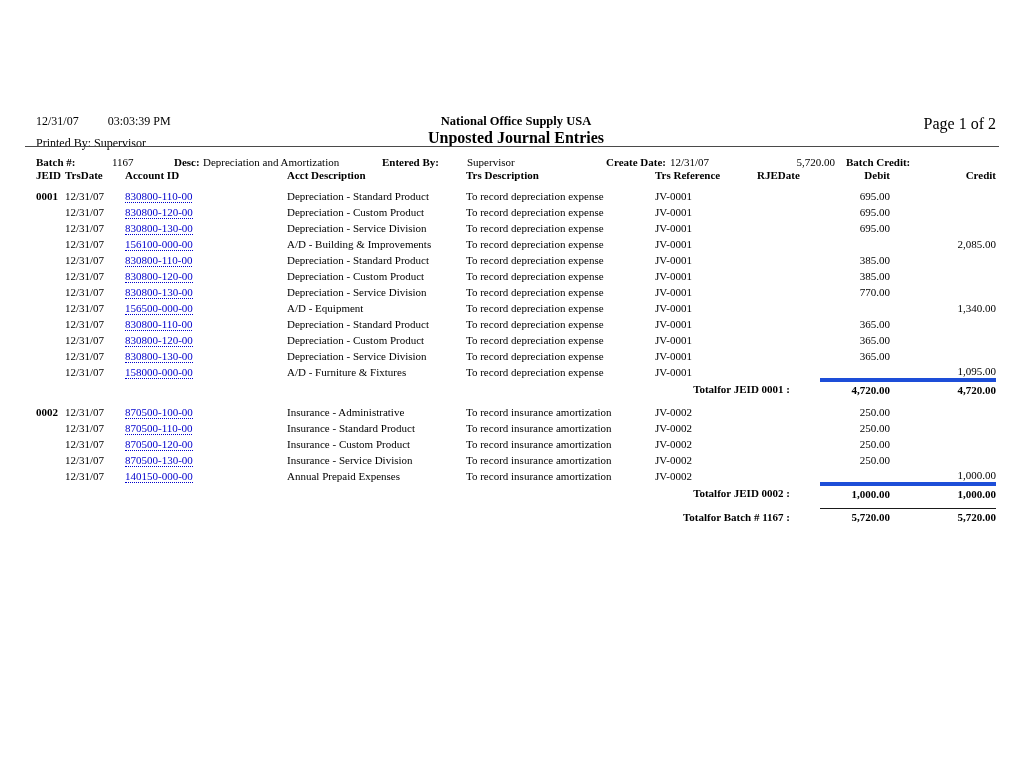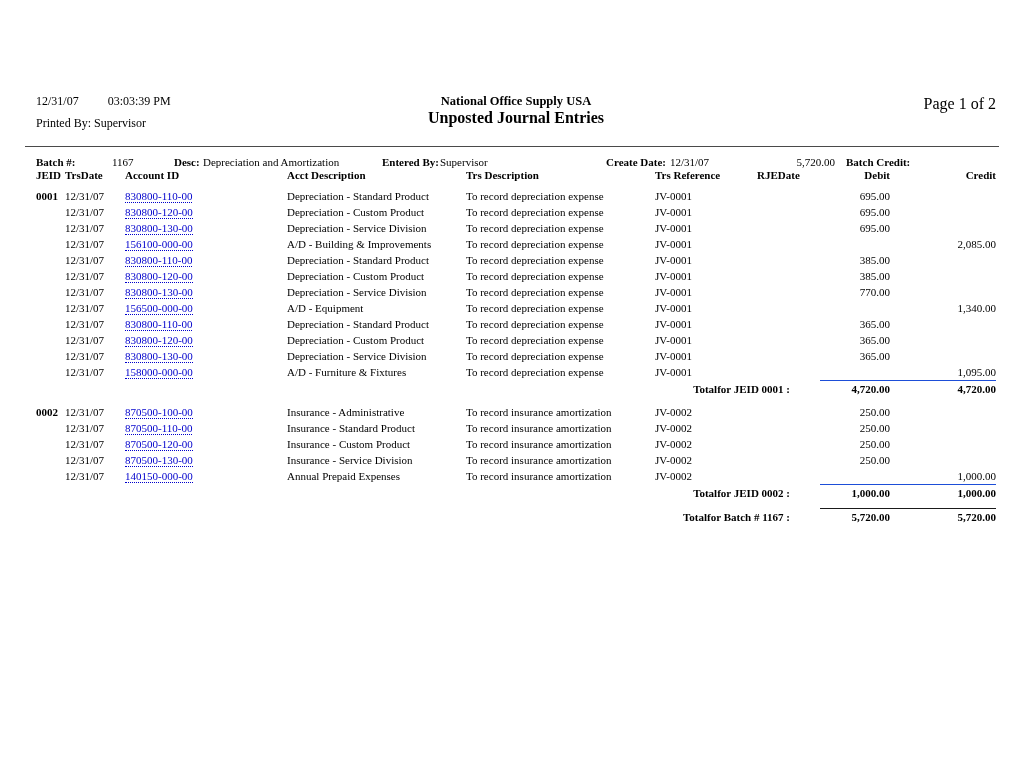--- a/index.html
+++ b/index.html
@@ -4,54 +4,54 @@
 <style>
   * { margin:0; padding:0; box-sizing:border-box; }
   html,body { background:#ffffff; }
   body {
     width:1024px; height:768px; overflow:hidden; position:relative;
     font-family:"Liberation Serif","DejaVu Serif",serif; color:#000;
   }
   .page { position:absolute; inset:0; background:#fff; }
 
   
-  .hdr { position:absolute; top:94px; left:36px; width:960px; height:44px; }
+  .hdr { position:absolute; top:114px; left:36px; width:960px; height:44px; }
   .hdr-left { position:absolute; left:0; top:0; font-size:12px; }
   .hdr-date-line span { display:inline-block; }
   .hdr-time { margin-left:26px; }
   .printed-by { margin-top:7px; }
   .hdr-center { position:absolute; left:0; right:0; top:0; text-align:center; }
   .company { font-weight:bold; font-size:12.5px; }
   .report-title { font-weight:bold; font-size:16px; margin-top:0; }
   .hdr-right { position:absolute; right:0; top:1px; font-size:16px; }
 
   .rule { position:absolute; top:146px; left:25px; width:974px; border-top:1px solid #4a4a4a; }
 
   
   .batch-line { position:absolute; top:156px; left:0; width:872px; height:14px; font-size:11px; }
   .batch-line span { position:absolute; white-space:nowrap; }
   .lbl { font-weight:bold; }
   .b-batch-lbl{left:36px} .b-batch-val{left:112px}
   .b-desc-lbl{left:174px} .b-desc-val{left:203px}
-  .b-ent-lbl{left:382px} .b-ent-val{left:440px}
+  .b-ent-lbl{left:382px} .b-ent-val{left:467px}
   .b-cd-lbl{left:606px} .b-cd-val{left:670px}
   .b-bt-lbl{left:846px} .b-bt-val{right:37px}
 
   
   .jtable { position:absolute; top:169px; left:36px; width:960px;
             border-collapse:collapse; table-layout:fixed; font-size:11px; }
   .jtable th { font-weight:bold; text-align:left;
                height:19px; vertical-align:top; padding:0; white-space:nowrap; }
   .jtable td { height:16px; padding:0; vertical-align:middle; white-space:nowrap; overflow:hidden; }
   .num { text-align:right !important; }
   .jeid-cell { font-weight:bold; }
   .acct-link { color:#0000CC; border-bottom:1px dotted #0000CC; cursor:pointer; }
   .total-row td { font-weight:bold; height:18px; }
   .total-label { text-align:right; padding-right:30px !important;font-family:Liberation Serif, serif; }
-  .tline { border-top:1px solid #1d4ed8; }
+  .tline { border-top:4px solid #1d4ed8; }
   .bline { border-top:1px solid #1a1a1a; }
   .spacer-row td { height:6px; }
 </style>
 </head>
 <body>
 
 <div class="page">
 
   <div class="hdr">
     <div class="hdr-left">

